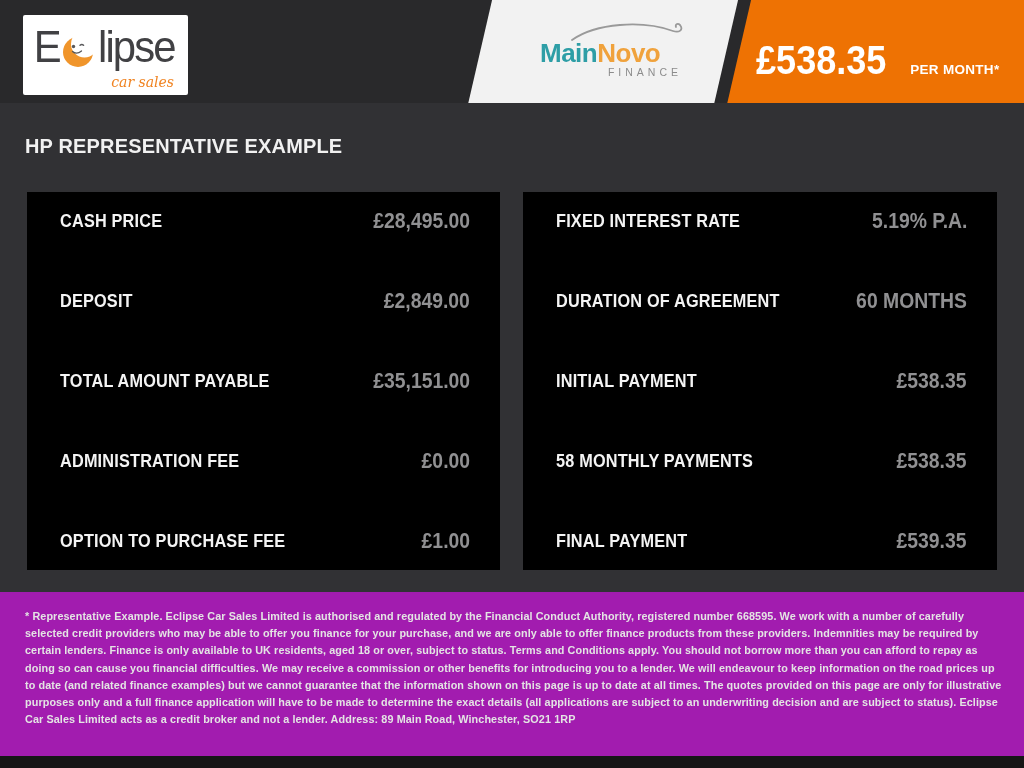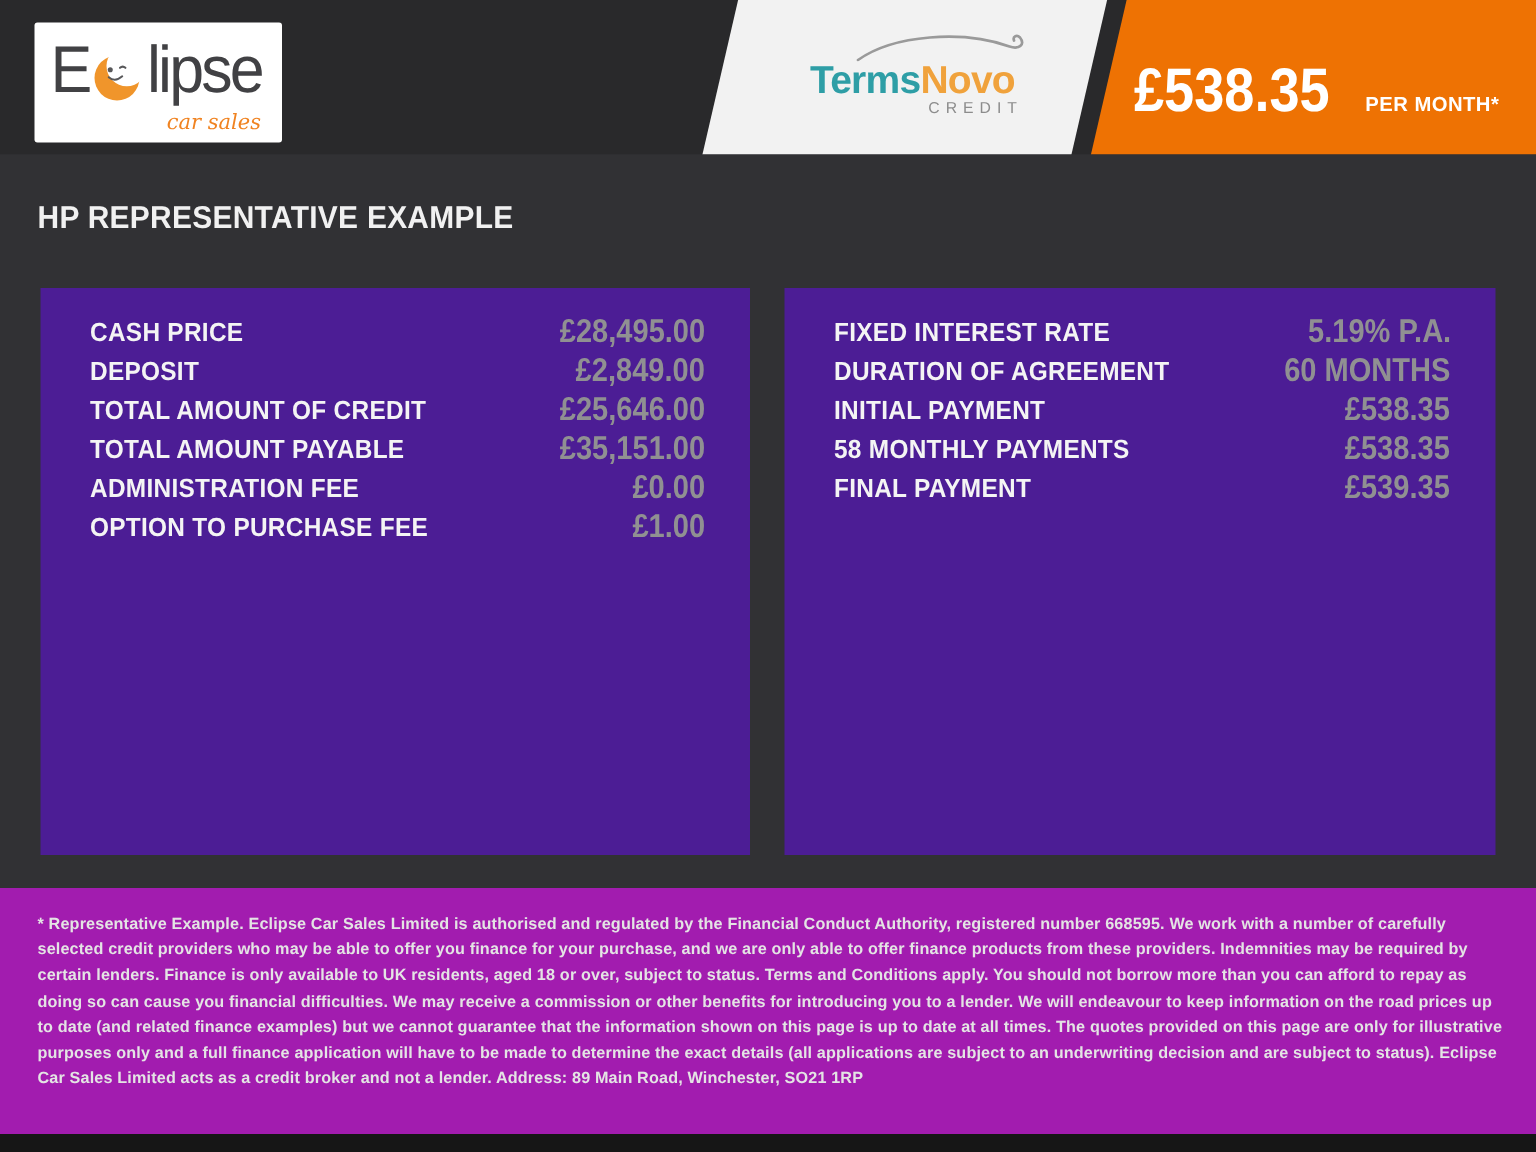--- a/index.html
+++ b/index.html
@@ -39,22 +39,22 @@
                   transform:scaleX(.88); transform-origin:left bottom;
                   margin-top:30px; line-height:60px; }
   .price-period { font-size:13.5px; font-weight:bold; margin-left:6px; letter-spacing:.3px; }
 
   
   .main { position:absolute; left:0; top:103px; width:1024px; height:489px; background:#313134;text-decoration:underline; }
   .page-title { position:absolute; left:25px; top:31px; color:#F1F1F1; font-size:21px;
                 font-weight:bold; letter-spacing:.2px; display:inline-block;
                 transform:scaleX(.95); transform-origin:left center; white-space:nowrap; }
 
-  .panel { position:absolute; top:89px; height:378px; background:#4c1d95;
-           display:flex; flex-direction:column; justify-content:flex-start;
+  .panel { position:absolute; top:89px; height:378px; background:#000000;
+           display:flex; flex-direction:column; justify-content:space-between;
            padding:16px 30px 16px 33px; }
   .panel-left  { left:27px;  width:473px; }
   .panel-right { left:523px; width:474px; }
 
   .row { display:flex; justify-content:space-between; align-items:center; }
   .row-label { display:inline-block; color:#F4F4F4; font-size:17.5px; font-weight:bold;
                letter-spacing:.2px; transform:scaleX(.93); transform-origin:left center;
                white-space:nowrap; }
   .row-value { display:inline-block; color:#909092; font-size:22px; font-weight:bold;
                transform:scaleX(.88); transform-origin:right center; white-space:nowrap; }
@@ -89,46 +89,42 @@
         <span class="thin">lipse</span>
       </div>
       <div class="carsales">car sales</div>
     </div>
 
     <div class="motonovo">
       <svg class="swoosh" width="118" height="22" viewBox="0 0 118 22">
         <path d="M2 21 C26 4, 72 1, 103 12 C109 14, 114 11, 110 6 C108 4, 105 5, 106 8" stroke="#9A9A9A" stroke-width="1.8" fill="none" stroke-linecap="round"></path>
       </svg>
       <div class="mn-name">
-        <span class="mn-moto">Terms</span><span class="mn-novo">Novo</span>
+        <span class="mn-moto">Main</span><span class="mn-novo">Novo</span>
       </div>
-      <div class="mn-finance">CREDIT</div>
+      <div class="mn-finance">FINANCE</div>
     </div>
 
     <div class="price-banner">
       <span class="price-amount">£538.35</span>
       <span class="price-period">PER MONTH*</span>
     </div>
   </div>
 
   <div class="main">
     <div class="page-title">HP REPRESENTATIVE EXAMPLE</div>
 
     <div class="panel panel-left">
       <div class="row">
         <span class="row-label">CASH PRICE</span>
         <span class="row-value">£28,495.00</span>
       </div>
       <div class="row">
         <span class="row-label">DEPOSIT</span>
         <span class="row-value">£2,849.00</span>
-      </div>
-      <div class="row">
-        <span class="row-label">TOTAL AMOUNT OF CREDIT</span>
-        <span class="row-value">£25,646.00</span>
       </div>
       <div class="row">
         <span class="row-label">TOTAL AMOUNT PAYABLE</span>
         <span class="row-value">£35,151.00</span>
       </div>
       <div class="row">
         <span class="row-label">ADMINISTRATION FEE</span>
         <span class="row-value">£0.00</span>
       </div>
       <div class="row">

